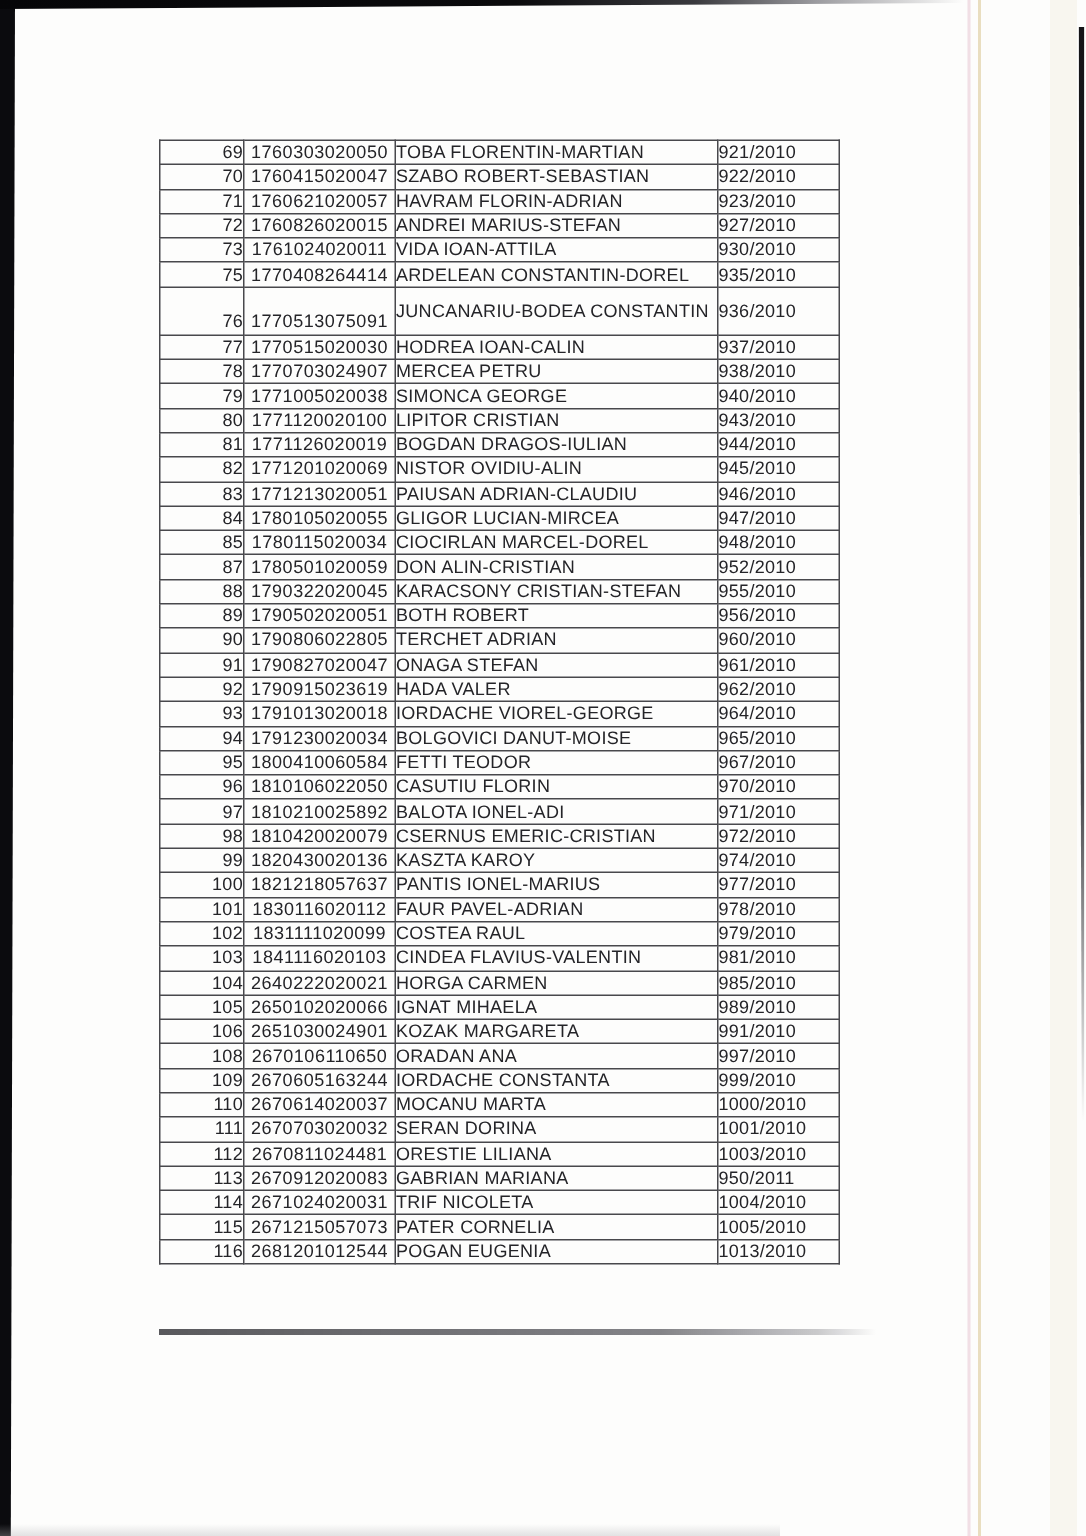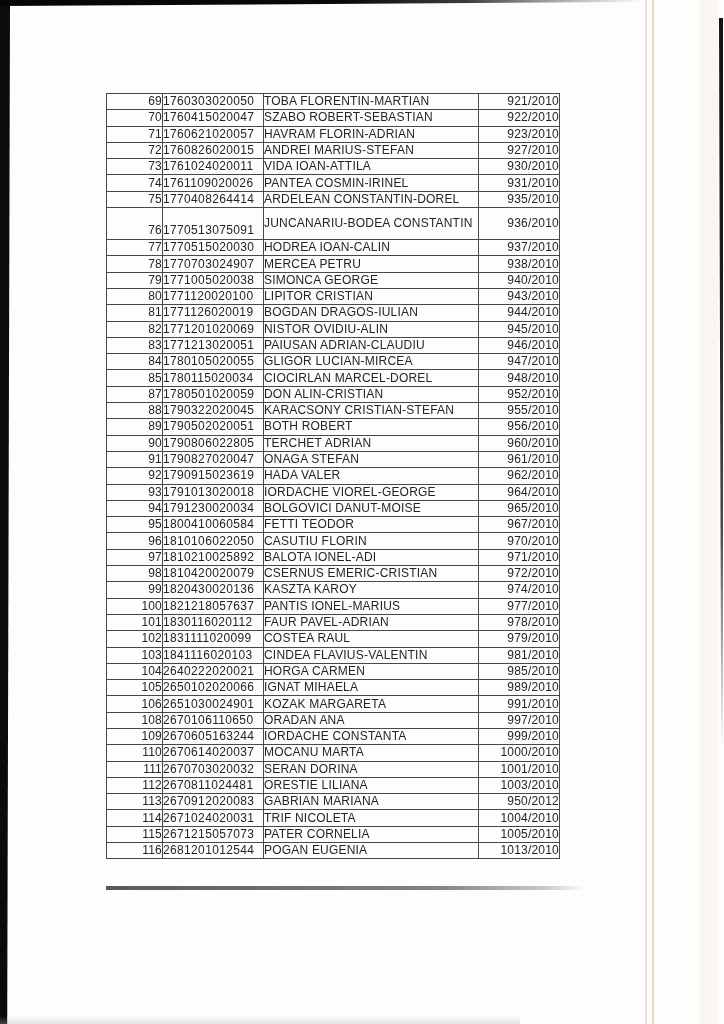--- a/index.html
+++ b/index.html
@@ -75,23 +75,23 @@
     line-height: 15px;
     vertical-align: middle;
     overflow: hidden;
     white-space: nowrap;
   }
   col.c-no   { width: 56px; }
   col.c-id   { width: 101px; }
   col.c-name { width: 215px; }
   col.c-case { width: 81px; }
   td.no   { text-align: right; padding-right: 9px; }
-  td.id   { text-align: left;  padding-left: 8px; letter-spacing: 0.35px; }
+  td.id   { text-align: center;  padding-left: 8px; letter-spacing: 0.35px; }
   td.name { text-align: left;  padding-left: 9px; white-space: pre-line; margin-left: 21px; }
-  td.case { text-align: right; }
+  td.case { text-align: left; }
   tr.tall td { height: 30px; }
   tr.tall td.no, tr.tall td.id { vertical-align: bottom; padding-bottom: 1px; }
   tr.tall td.name { vertical-align: middle; }
   
   .table-bottom-smear {
     position: absolute; left: 106px; top: 886px;
     width: 478px; height: 4px;
     background: linear-gradient(to right,
       rgba(60,60,64,0.85) 0%, rgba(90,90,96,0.75) 70%, rgba(140,140,146,0.45) 92%, rgba(160,160,166,0) 100%);
     filter: blur(0.5px);
@@ -143,26 +143,20 @@
             <td class="name">ANDREI MARIUS-STEFAN</td>
             <td class="case">927/2010</td>
           </tr>
           <tr>
             <td class="no">73</td>
             <td class="id">1761024020011</td>
             <td class="name">VIDA IOAN-ATTILA</td>
             <td class="case">930/2010</td>
           </tr>
           <tr>
-            <td class="no">74</td>
-            <td class="id">1761109020026</td>
-            <td class="name">PANTEA COSMIN-IRINEL</td>
-            <td class="case">931/2010</td>
-          </tr>
-          <tr>
             <td class="no">75</td>
             <td class="id">1770408264414</td>
             <td class="name">ARDELEAN CONSTANTIN-DOREL</td>
             <td class="case">935/2010</td>
           </tr>
           <tr class="tall">
             <td class="no">76</td>
             <td class="id">1770513075091</td>
             <td class="name">JUNCANARIU-BODEA
 CONSTANTIN</td>
@@ -369,21 +363,21 @@
           <tr>
             <td class="no">112</td>
             <td class="id">2670811024481</td>
             <td class="name">ORESTIE LILIANA</td>
             <td class="case">1003/2010</td>
           </tr>
           <tr>
             <td class="no">113</td>
             <td class="id">2670912020083</td>
             <td class="name">GABRIAN MARIANA</td>
-            <td class="case">950/2012</td>
+            <td class="case">950/2011</td>
           </tr>
           <tr>
             <td class="no">114</td>
             <td class="id">2671024020031</td>
             <td class="name">TRIF NICOLETA</td>
             <td class="case">1004/2010</td>
           </tr>
           <tr>
             <td class="no">115</td>
             <td class="id">2671215057073</td>

